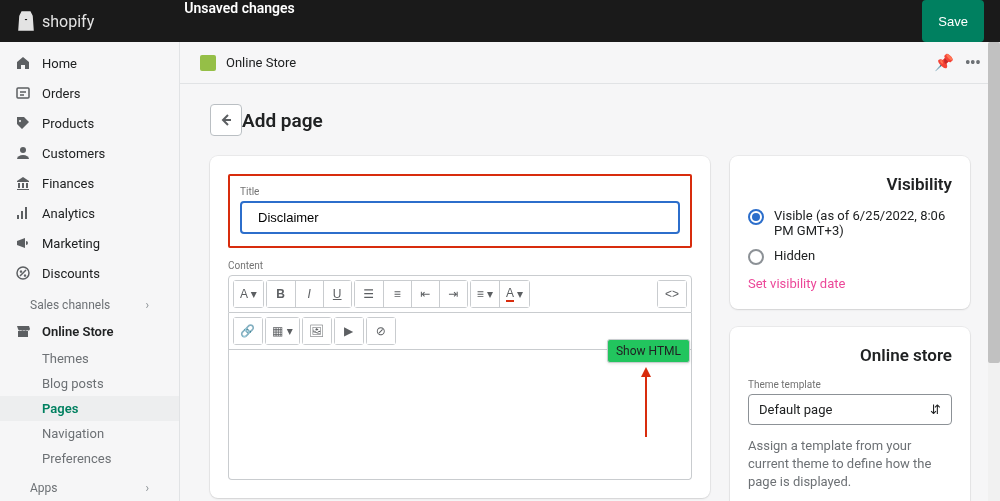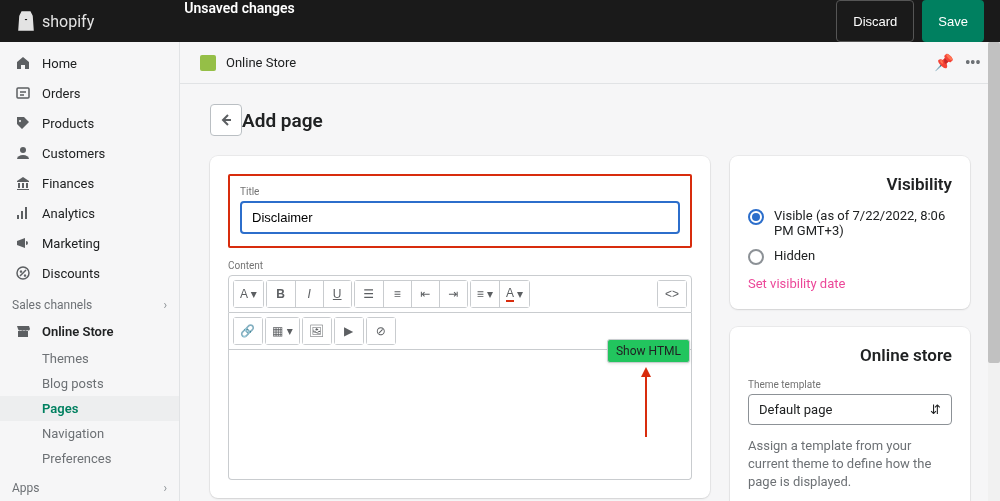--- a/index.html
+++ b/index.html
@@ -9,21 +9,21 @@
 .logo-text { font-size: 16px; color: #e3e3e3; }
 .unsaved { margin-left: 90px; font-size: 14px; font-weight: 600; }
 .topbar-actions { margin-left: auto; display: flex; gap: 8px; }
 .btn { padding: 7px 16px; border-radius: 4px; font-size: 13px; cursor: pointer; border: none; font-weight: 500; }
 .btn-discard { background: transparent; border: 1px solid #555; color: #fff; }
 .btn-save { background: #008060; color: #fff; }
 .layout { display: flex; height: calc(100vh - 42px); }
 .sidebar { width: 180px; background: #f6f6f7; border-right: 1px solid #e1e3e5; overflow-y: auto; position: relative; }
 .nav-item { display: flex; align-items: center; gap: 10px; padding: 6px 14px; cursor: pointer; color: #202223; font-size: 13px; }
 .nav-item .icon { width: 18px; height: 18px; display: flex; align-items: center; justify-content: center; color: #5c5f62; }
-.nav-section-label { padding: 10px 12px 4px; font-size: 12px; color: #6d7175; display: flex; justify-content: space-between; align-items: flex-end; }
+.nav-section-label { padding: 10px 30px 4px; font-size: 12px; color: #6d7175; display: flex; justify-content: space-between; align-items: flex-end; }
 .nav-sub { padding-left: 42px; font-size: 13px; color: #6d7175; padding-top: 5px; padding-bottom: 5px; cursor: pointer; }
 .nav-sub.active { color: #008060; font-weight: 600; background: #edeeef; border-left: 3px solid #008060; margin-left: -3px; }
 .nav-item.active { font-weight: 600; }
 .chevron { color: #8c9196; }
 .main { flex: 1; overflow-y: auto; position: relative; }
 .main-scroll { position: absolute; right: 0; top: 0; bottom: 0; width: 12px; background: #f1f1f1; }
 .main-scroll-thumb { background: #c1c1c1; width: 100%; height: 70%; border-radius: 2px; }
 .context-bar { background: #f6f6f7; padding: 10px 20px; display: flex; align-items: center; gap: 10px; font-size: 13px; border-bottom: 1px solid #e1e3e5; }
 .context-icon { width: 16px; height: 16px; background: #95bf47; border-radius: 2px; display: inline-block; }
 .context-actions { margin-left: auto; display: flex; gap: 10px; align-items: center; color: #6d7175; }
@@ -31,21 +31,21 @@
 .dots { font-size: 18px; letter-spacing: -1px; }
 .page-header { display: flex; align-items: center; gap: 0; margin-bottom: 20px; }
 .back-btn { width: 32px; height: 32px; border: 1px solid #babfc3; border-radius: 4px; background: #fff; display: flex; align-items: center; justify-content: center; cursor: pointer; }
 .page-title { font-size: 19px; font-weight: 600; }
 .columns { display: flex; gap: 20px; align-items: flex-start; }
 .col-main { flex: 1; }
 .col-side { width: 240px; }
 .card { background: #fff; border-radius: 8px; box-shadow: 0 0 0 1px rgba(0,0,0,0.05), 0 1px 2px rgba(0,0,0,0.1); padding: 18px; margin-bottom: 18px; }
 .card-h { font-size: 17px; font-weight: 600; margin-bottom: 14px; text-align: right; }
 .label { font-size: 10px; color: #737373; margin-bottom: 4px; display: block; }
-.input { width: 100%; padding: 7px 10px; border: 1px solid #8c9196; border-radius: 4px; font-size: 13px; }
+.input { width: 100%; padding: 7px 16px; border: 1px solid #8c9196; border-radius: 4px; font-size: 13px; }
 .input.focused { border: 2px solid #2c6ecb; outline: none; }
 .title-wrap { border: 2px solid #d82c0d; padding: 10px 10px 12px; border-radius: 2px; margin-bottom: 12px; }
 .toolbar { border: 1px solid #c9cccf; border-radius: 4px 4px 0 0; padding: 4px; display: flex; gap: 2px; flex-wrap: wrap; background: #fff; position: relative; }
 .tb-group { display: flex; border: 1px solid #c9cccf; border-radius: 3px; }
 .tb-btn { width: 28px; height: 26px; display: flex; align-items: center; justify-content: center; font-size: 12px; cursor: pointer; background: #fff; border: none; color: #5c5f62; }
 .tb-btn + .tb-btn { border-left: 1px solid #c9cccf; }
 .tb-btn.wide { width: auto; padding: 0 6px; gap: 3px; }
 .tb-html { margin-left: auto; }
 .editor-body { border: 1px solid #c9cccf; border-top: none; border-radius: 0 0 4px 4px; min-height: 130px; background: #fff; position: relative; }
 .tooltip { position: absolute; right: 2px; top: 64px; background: #22c55e; border: 1px solid #c9cccf; padding: 4px 8px; font-size: 12px; border-radius: 3px; box-shadow: 0 1px 3px rgba(0,0,0,0.1); }
@@ -64,21 +64,20 @@
 
 <div class="topbar">
   <div class="logo">
     <svg width="20" height="22" viewBox="0 0 20 22">
         <path fill="#e3e3e3" d="M4 6 L6 2 L14 2 L16 6 L17 20 L3 20 Z M7 6 L13 6 M8 9 a2 2 0 0 0 4 0" stroke="#e3e3e3" stroke-width="1.5"></path>
       </svg>
     <span class="logo-text">shopify</span>
   </div>
   <div class="unsaved">Unsaved changes</div>
   <div class="topbar-actions">
-    <button class="btn btn-discard">Discard</button>
     <button class="btn btn-save">Save</button>
   </div>
 </div>
 
 <div class="layout">
   <div class="sidebar">
     <div style="height:6px"></div>
     <div class="nav-item">
         <span class="icon">
           <svg width="16" height="16" viewBox="0 0 16 16">
@@ -257,21 +256,21 @@
             </div>
           </div>
 
         </div>
 
         <div class="col-side">
           <div class="card">
             <div class="card-h">Visibility</div>
             <div class="radio-row">
               <div class="radio checked"></div>
-              <span>Visible (as of 7/22/2022, 8:06 PM GMT+3)</span>
+              <span>Visible (as of 6/25/2022, 8:06 PM GMT+3)</span>
             </div>
             <div class="radio-row">
               <div class="radio"></div>
               <span>Hidden</span>
             </div>
             <div style="margin-top:10px"><span class="link">Set visibility date</span></div>
           </div>
 
           <div class="card">
             <div class="card-h">Online store</div>

